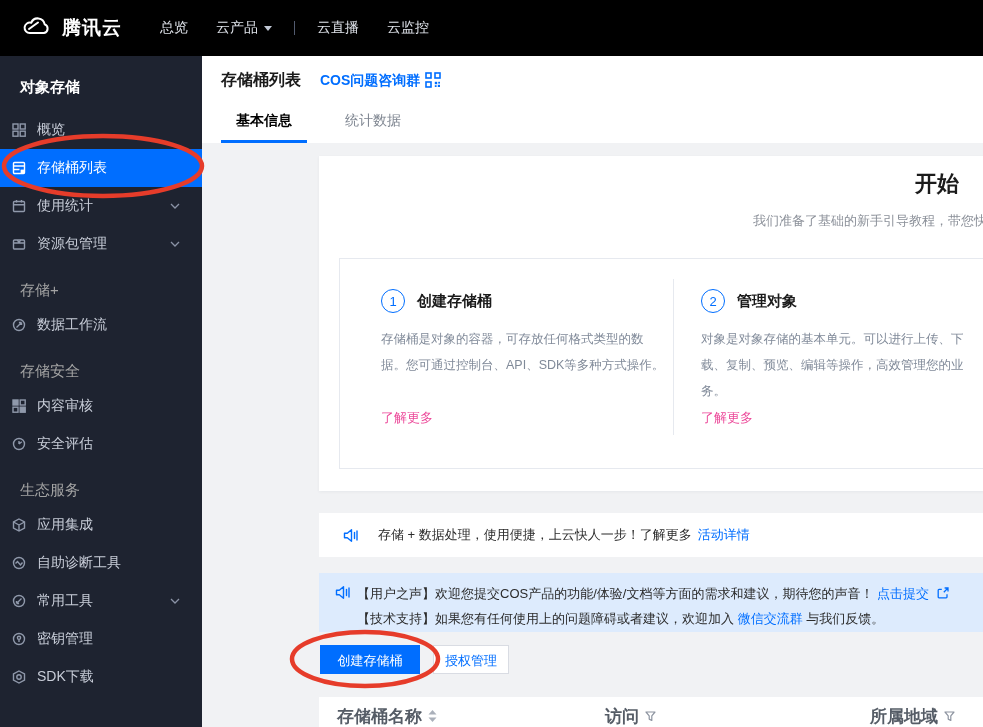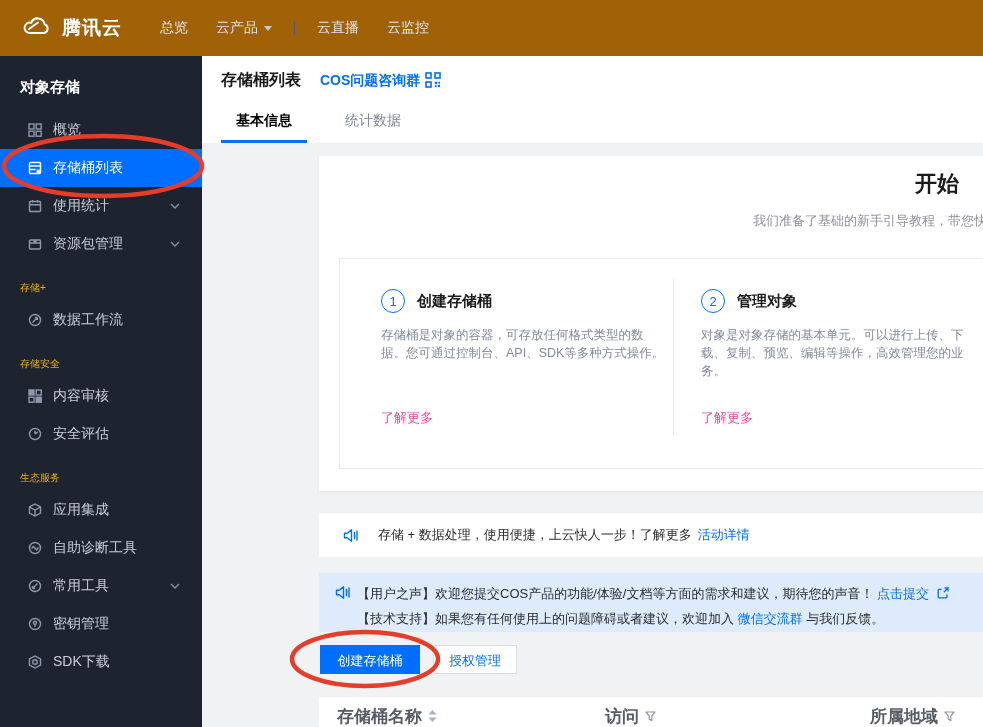--- a/index.html
+++ b/index.html
@@ -1,35 +1,35 @@
 <!DOCTYPE html>
 <html><head>
 <meta charset="utf-8">
 <style>
   html,body{margin:0;padding:0;}
   body{font-family:"Liberation Sans",sans-serif;}
   .screen{position:relative;width:983px;height:727px;overflow:hidden;background:#f1f2f4;}
 
   
-  .topbar{position:absolute;left:0;top:0;width:983px;height:56px;background:#a16207;display:flex;align-items:center;color:#e8eaf0;z-index:5;}
+  .topbar{position:absolute;left:0;top:0;width:983px;height:56px;background:#000000;display:flex;align-items:center;color:#e8eaf0;z-index:5;}
   .logo{display:flex;align-items:center;gap:10px;margin-left:22px;font-size:19px;font-weight:bold;letter-spacing:1px;color:#fff;cursor:pointer;}
   .topnav{display:flex;align-items:center;margin-left:24px;font-size:14px;}
   .topnav a{color:#dfe3ea;text-decoration:none;padding:0 14px;display:flex;align-items:center;gap:6px;cursor:pointer;}
   .caret{width:0;height:0;border-left:4px solid transparent;border-right:4px solid transparent;border-top:5px solid #c2c9d6;display:inline-block;}
   .tb-divider{width:1px;height:14px;background:#525b6f;margin:0 8px;}
 
   
   .sidebar{position:absolute;left:0;top:56px;bottom:0;width:202px;background:#1e2330;z-index:4;}
   .sb-title{padding:22px 0 14px 20px;font-size:15px;font-weight:bold;color:#fff;}
-  .sb-item{height:38px;display:flex;align-items:center;padding-left:28px;gap:11px;color:#c8cdd8;font-size:14px;position:relative;cursor:pointer;}
+  .sb-item{height:38px;display:flex;align-items:center;padding-left:12px;gap:11px;color:#c8cdd8;font-size:14px;position:relative;cursor:pointer;}
   .sb-item .icn{display:flex;color:#9099ab;}
   .sb-item.active{background:#006eff;color:#fff;}
   .sb-item.active .icn{color:#fff;}
   .chev{position:absolute;right:22px;color:#8b93a6;display:flex;}
-  .sb-section{padding:18px 0 6px 20px;font-size:10px;color:#eab308;}
+  .sb-section{padding:18px 0 6px 20px;font-size:15px;color:#a3a3a3;}
 
   
   .main{position:absolute;left:202px;top:56px;right:0;bottom:0;background:#f1f2f4;}
   .page-header{position:relative;height:87px;background:#fff;}
   .page-title{position:absolute;left:19px;top:14px;margin:0;font-size:16px;font-weight:bold;color:#1b1b1b;}
   .qr-link{position:absolute;left:118px;top:16px;color:#006eff;font-weight:bold;font-size:14px;display:flex;gap:5px;cursor:pointer;text-decoration:none;}
   .tabs{position:absolute;left:19px;bottom:0;display:flex;}
   .tab{padding:10px 15px;font-size:14px;cursor:pointer;border-bottom:3px solid transparent;}
   .tab.active{color:#000;font-weight:bold;border-bottom-color:#006eff;text-align:center;}
   .tab.inactive{color:#7f8691;margin-left:23px;}
@@ -41,42 +41,42 @@
   .guide-title{position:absolute;left:596px;top:13px;font-size:22px;font-weight:bold;color:#1b1b1b;white-space:nowrap;}
   .guide-sub{position:absolute;left:434px;top:56px;font-size:13px;color:#8b9099;white-space:nowrap;}
   .guide-box{position:absolute;left:20px;top:102px;right:-2px;height:211px;border:1px solid #e6e9ef;display:flex;box-sizing:border-box;}
   .step{position:relative;box-sizing:border-box;padding-top:30px;}
   .step1{width:333px;padding-left:41px;}
   .step2{flex:1;padding-left:27px;}
   .vdiv{width:1px;background:#e6e9ef;margin:20px 0 33px;}
   .step-head{display:flex;align-items:center;gap:12px;}
   .circle-num{width:24px;height:24px;border:1px solid #006eff;border-radius:50%;color:#006eff;font-size:13px;line-height:24px;text-align:center;box-sizing:border-box;}
   .step-title{font-size:15px;font-weight:bold;color:#1b1b1b;}
-  .step-desc{margin-top:13px;font-size:12.5px;line-height:18px;color:#808a99;padding-right:6px;}
+  .step-desc{margin-top:13px;font-size:12.5px;line-height:26px;color:#808a99;padding-right:6px;}
   .more{position:absolute;top:150px;color:#ec4899;font-size:13px;text-decoration:none;cursor:pointer;}
   .step1 .more{left:41px;} .step2 .more{left:27px;}
 
   
   .promo{position:absolute;left:117px;top:370px;right:-2px;height:44px;background:#fff;display:flex;align-items:center;font-size:13px;color:#2b2b2b;}
   .promo .spk{margin-left:24px;display:flex;}
   .promo .ptext{margin-left:19px;}
   .promo a{color:#006eff;text-decoration:none;margin-left:6px;cursor:pointer;}
 
   
   .feedback{position:absolute;left:117px;top:430px;right:-2px;height:59px;background:#ddebfd;font-size:13px;color:#2b2b2b;}
   .feedback .spk{position:absolute;left:16px;top:12px;display:flex;}
   .fb-lines{margin:8px 0 0 38px;line-height:25px;}
   .feedback a{color:#006eff;text-decoration:none;cursor:pointer;}
   .ext{display:inline-flex;vertical-align:-1px;margin-left:4px;}
 
   
   .btn-row{position:absolute;left:118px;top:502px;display:flex;gap:13px;}
   .btn{height:29px;line-height:29px;font-size:13px;text-align:center;cursor:pointer;box-sizing:border-box;border:1px solid transparent;}
   .btn-primary{width:100px;background:#006eff;color:#fff;}
-  .btn-default{width:84px;background:#fff;border-color:#d9dce3;color:#006eff;}
+  .btn-default{width:76px;background:#fff;border-color:#d9dce3;color:#006eff;}
 
   
   .table-head{position:absolute;left:117px;top:554px;right:-2px;height:31px;background:#fff;border-bottom:1px solid #e8e8e8;}
   .th{position:absolute;top:8px;font-size:17px;font-weight:bold;color:#555c66;display:flex;align-items:center;gap:6px;cursor:pointer;}
   .th-name{left:18px;} .th-access{left:286px;} .th-region{left:551px;}
 
   
   .annot{position:absolute;left:0;top:0;z-index:50;pointer-events:none;}
 </style>
 </head>

